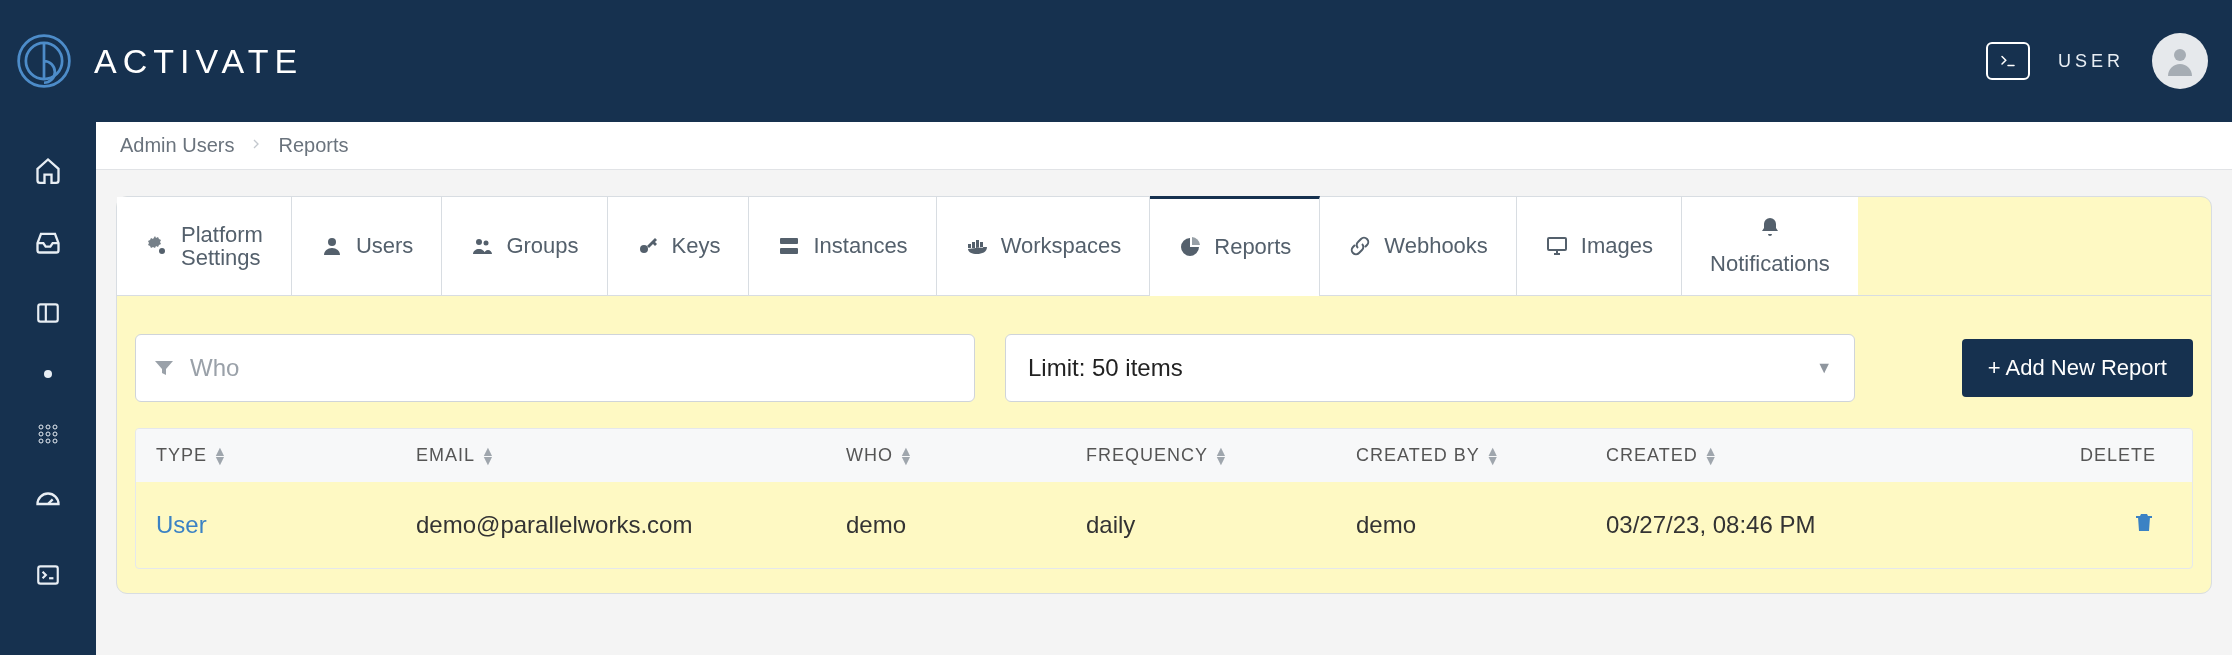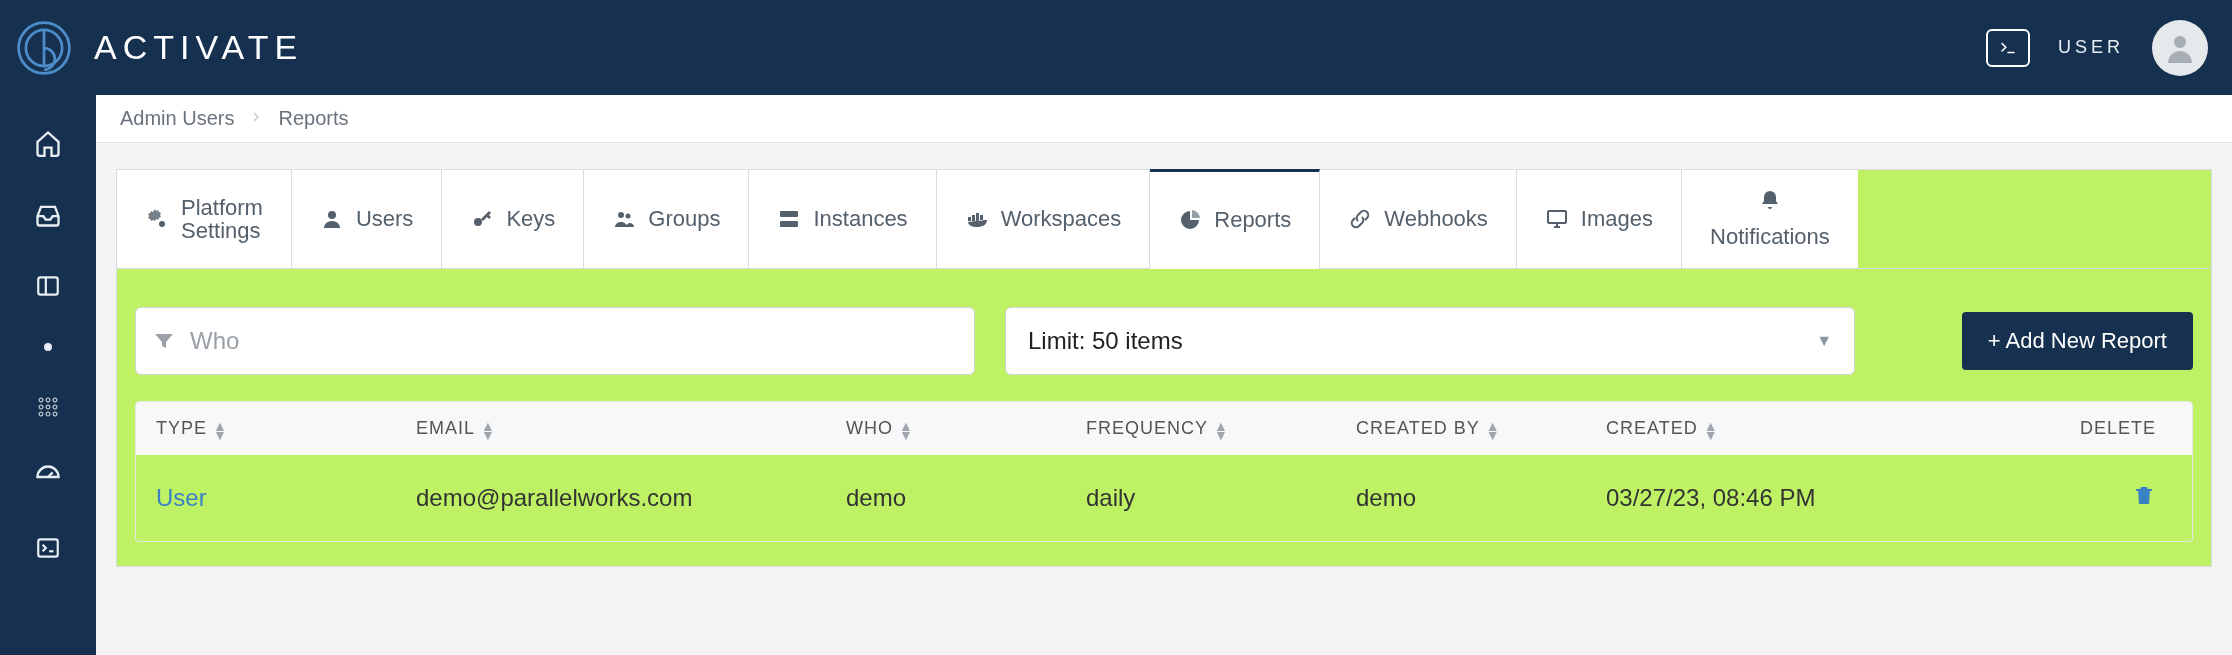--- a/index.html
+++ b/index.html
@@ -1,20 +1,20 @@
 <!DOCTYPE html>
 <html><head>
 <meta charset="utf-8">
 <style>
   * { box-sizing: border-box; margin: 0; padding: 0; }
   html, body { height: 100%; font-family: -apple-system, "Segoe UI", "Helvetica Neue", Arial, sans-serif; }
   body { display: flex; flex-direction: column; background: #f5f5f5; width: 2232px; height: 655px; overflow: hidden; }
 
   .topbar {
-    height: 95px; background: #16314f; display: flex; align-items: center;
+    height: 122px; background: #16314f; display: flex; align-items: center;
     padding: 0 24px 0 8px; color: #fff;
   }
   .brand { display: flex; align-items: center; gap: 14px; }
   .brand-logo { width: 72px; height: 72px; display: flex; align-items: center; justify-content: center; }
   .brand-text { font-size: 34px; letter-spacing: 6px; font-weight: 300; color: #fff; }
   .topbar-spacer { flex: 1; }
   .top-right { display: flex; align-items: center; gap: 28px; }
   .term-btn { width: 44px; height: 38px; border: 2px solid #fff; border-radius: 6px; display: flex; align-items: center; justify-content: center; color: #fff; font-size: 18px; font-family: monospace; cursor: pointer; }
   .user-label { font-size: 18px; letter-spacing: 4px; color: #e8eef4; font-weight: 500; }
   .avatar { width: 56px; height: 56px; border-radius: 50%; background: #e6e9ec; display: flex; align-items: center; justify-content: center; cursor: pointer; }
@@ -31,21 +31,21 @@
 
   .main { flex: 1; background: #f4f4f4; display: flex; flex-direction: column; }
   .breadcrumb {
     background: #fff; border-bottom: 1px solid #e1e3e6; padding: 0 24px;
     display: flex; align-items: center; height: 48px; font-size: 20px; color: #6a737d;
   }
   .crumb-sep { margin: 0 14px; color: #c3c8ce; }
 
   .content { padding: 26px 20px; }
   .tabcard {
-    background: #bef264; border: 1px solid #d8dde2; border-radius: 0;
+    background: #fef9c3; border: 1px solid #d8dde2; border-radius: 11px;
   }
   .tabs { display: flex; border-bottom: 1px solid #d8dde2; }
   .tab {
     display: flex; align-items: center; gap: 12px; padding: 18px 28px;
     font-size: 22px; color: #54606c; border-right: 1px solid #d8dde2;
     cursor: pointer; background: #fff; position: relative;
   }
   .tab:last-child { border-right: none; flex-direction: column; }
   .tab-icon { width: 24px; height: 24px; color: #54606c; display: inline-flex; }
   .tab-icon svg { width: 100%; height: 100%; fill: currentColor; }
@@ -72,21 +72,21 @@
   }
   .sel-caret { color: #8f969e; font-size: 16px; }
   .add-btn {
     margin-left: auto; background: #16314f; color: #fff; border-radius: 4px;
     padding: 0 26px; height: 58px; display: flex; align-items: center;
     font-size: 22px; cursor: pointer; border: none; font-weight: 500;
   }
 
   .table { border: 1px solid #e5e8ec; margin: 0 18px 24px; border-radius: 4px; overflow: hidden; }
   .thead { display: grid; grid-template-columns: 260px 430px 240px 270px 250px 360px 190px; background: #f7f8f9; padding: 16px 20px; }
-  .th { font-size: 18px; color: #555; letter-spacing: 1px; display: flex; align-items: flex-end; gap: 6px; }
+  .th { font-size: 18px; color: #555; letter-spacing: 1px; display: flex; align-items: center; gap: 6px; }
   .th-last { justify-content: flex-end; }
   .sort { color: #9fa6ad; font-size: 14px; line-height: 0.6; display: inline-flex; flex-direction: column; }
   .trow { display: grid; grid-template-columns: 260px 430px 240px 270px 250px 360px 190px; padding: 28px 20px; font-size: 24px; color: #333; align-items: center; }
   .td-link { color: #3b82c4; cursor: pointer; }
   .td-delete { display: flex; justify-content: flex-end; }
   .trash { color: #3b82c4; cursor: pointer; }
 </style>
 </head>
 <body>
 
@@ -202,35 +202,35 @@
                 <svg viewBox="0 0 24 24">
                   <circle cx="12" cy="8" r="4"></circle>
                   <path d="M4 21c0-4 3.5-7 8-7s8 3 8 7z"></path>
                 </svg>
               </span>
             <span>Users</span>
           </div>
           <div class="tab">
             <span class="tab-icon">
                 <svg viewBox="0 0 24 24">
-                  <circle cx="8" cy="15" r="4"></circle>
-                  <path d="M11 12l8-8 2 2-2 2 2 2-2 2-2-2-4 4"></path>
-                </svg>
-              </span>
-            <span>Keys</span>
-          </div>
-          <div class="tab">
-            <span class="tab-icon">
-                <svg viewBox="0 0 24 24">
                   <circle cx="9" cy="8" r="3"></circle>
                   <circle cx="16" cy="9" r="2.5"></circle>
                   <path d="M3 20c0-3 3-5 6-5s6 2 6 5zM14 20c0-2 2-4 4-4s4 2 4 4z"></path>
                 </svg>
               </span>
             <span>Groups</span>
+          </div>
+          <div class="tab">
+            <span class="tab-icon">
+                <svg viewBox="0 0 24 24">
+                  <circle cx="8" cy="15" r="4"></circle>
+                  <path d="M11 12l8-8 2 2-2 2 2 2-2 2-2-2-4 4"></path>
+                </svg>
+              </span>
+            <span>Keys</span>
           </div>
           <div class="tab">
             <span class="tab-icon">
                 <svg viewBox="0 0 24 24">
                   <rect x="3" y="4" width="18" height="6" rx="1"></rect>
                   <rect x="3" y="14" width="18" height="6" rx="1"></rect>
                   <circle cx="7" cy="7" r="1"></circle>
                   <circle cx="7" cy="17" r="1"></circle>
                 </svg>
               </span>

